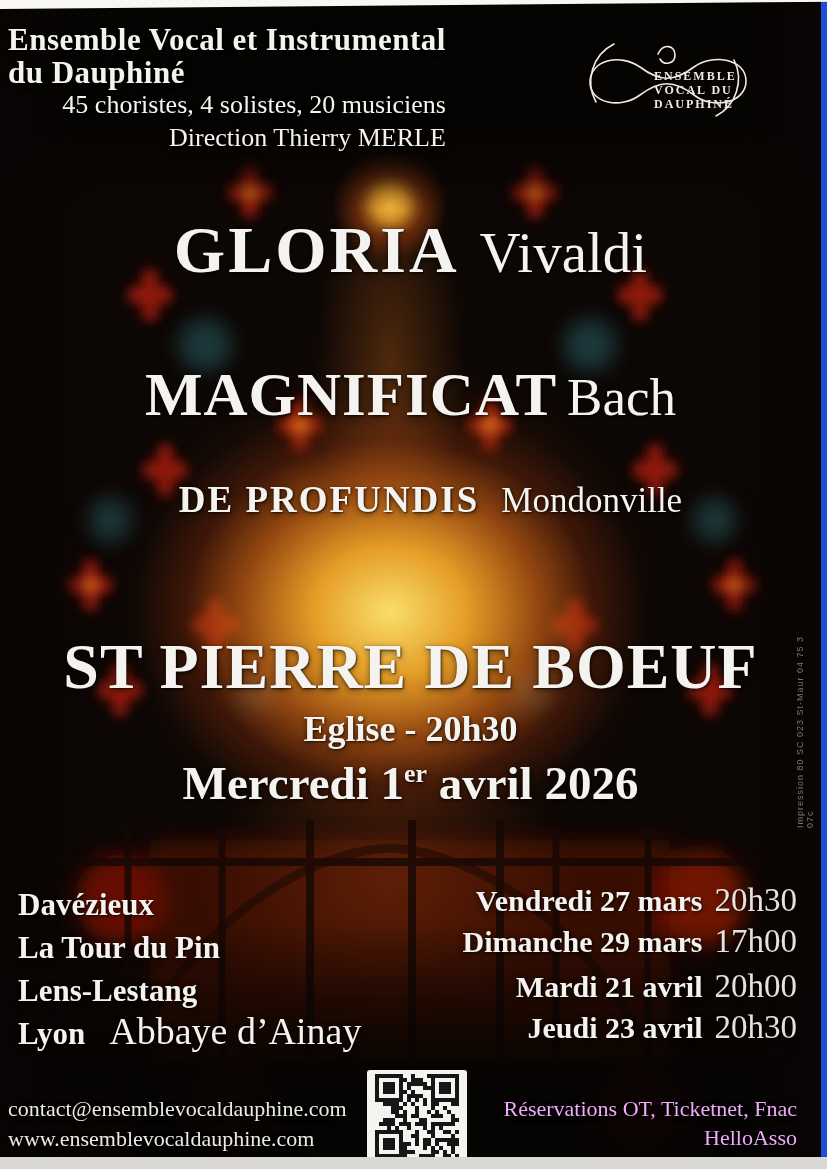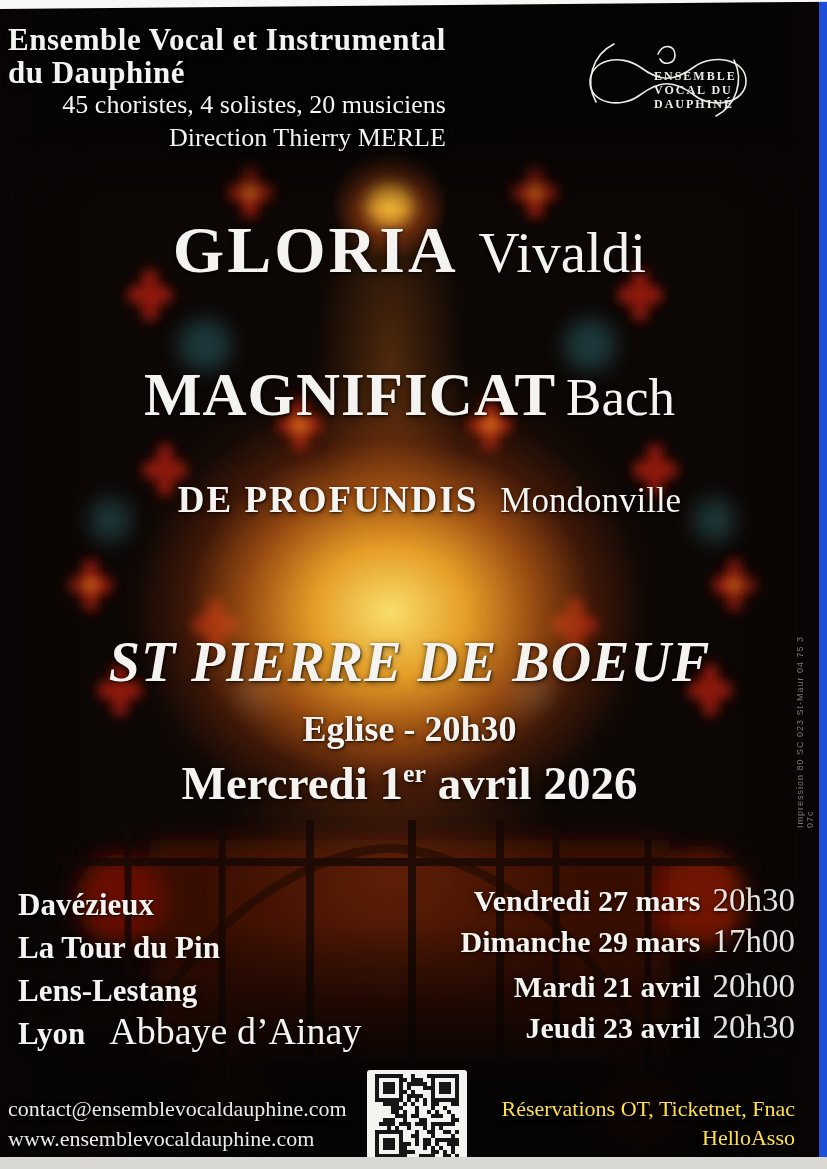--- a/index.html
+++ b/index.html
@@ -4,21 +4,21 @@
 <style>
   html,body{margin:0;padding:0;}
   body{
     width:827px;height:1169px;position:relative;overflow:hidden;
     background:#dedcd8;
     font-family:"Liberation Serif","DejaVu Serif",serif;
   }
   .poster{
     position:absolute;left:0;top:0;right:0;bottom:12px;
     background:#0d0705;
-    border-right:8px solid #1d4ed8;
+    border-right:6px solid #1d4ed8;
     overflow:hidden;
   }
   .layer{position:absolute;inset:0;pointer-events:none;}
   
   .glow{
     background:
       radial-gradient(ellipse 58px 55px at 390px 205px, rgba(248,188,58,.85), rgba(186,70,18,.45) 60%, rgba(0,0,0,0) 100%),
       radial-gradient(ellipse 75px 200px at 390px 360px, rgba(226,118,30,.30), rgba(0,0,0,0) 100%),
       radial-gradient(ellipse 255px 215px at 390px 612px, rgba(255,228,110,.97), rgba(252,176,44,.88) 30%, rgba(224,110,24,.58) 58%, rgba(150,48,14,.26) 80%, rgba(0,0,0,0) 100%),
       radial-gradient(ellipse 360px 340px at 390px 605px, rgba(206,92,22,.34), rgba(0,0,0,0) 75%),
@@ -39,31 +39,31 @@
   .center{left:0;width:100%;text-align:center;}
   .gloria{top:212px;}
   .gloria .work{font-size:66px;font-weight:bold;letter-spacing:3px;}
   .gloria .composer{font-size:57px;margin-left:20px;}
   .magnificat{top:360px;}
   .magnificat .work{font-size:61px;font-weight:bold;letter-spacing:1px;}
   .magnificat .composer{font-size:53px;margin-left:10px;}
   .profundis{top:478px;padding-left:20px;}
   .profundis .work{font-size:37px;font-weight:bold;letter-spacing:2px;}
   .profundis .composer{font-size:35px;margin-left:22px;}
-  .venue-main{top:630px;font-size:56px;font-weight:bold;letter-spacing:1px;font-style:italic;}
+  .venue-main{top:630px;font-size:64px;font-weight:bold;letter-spacing:1px;}
   .eglise{top:708px;font-size:36px;font-weight:bold;}
   .maindate{top:756px;font-size:47px;font-weight:bold;}
   .maindate sup{font-size:.55em;vertical-align:super;text-align:center;}
   .venues{left:18px;top:882px;line-height:40px;font-size:31px;font-weight:bold;}
   .venues .venue-detail{font-weight:normal;font-size:38px;margin-left:24px;}
   .dates{right:24px;top:880px;line-height:40px;font-size:30px;font-weight:bold;text-align:right;}
   .dates .gap{margin-top:4px;}
   .dates .time{font-weight:normal;font-size:33px;margin-left:12px;opacity:.93;}
   .contact{left:8px;top:1094px;font-size:22px;line-height:30px;color:#eceae5;}
-  .resa{right:24px;top:1094px;font-size:22px;line-height:29px;text-align:right;color:#fde047;}
+  .resa{right:24px;top:1094px;font-size:22px;line-height:29px;text-align:right;color:#f0abfc;}
   .qr{position:absolute;left:367px;top:1070px;}
   .credit{
     position:absolute;left:795px;top:618px;height:210px;
     writing-mode:vertical-rl;transform:rotate(180deg);
     font-family:"Liberation Sans","DejaVu Sans",sans-serif;
     font-size:9px;color:#7a7771;letter-spacing:1px;text-shadow:none;
   }
   .scan-top{
     position:absolute;left:-6px;top:-5px;width:845px;height:14px;
     background:#f8f7f4;transform:rotate(-0.5deg);transform-origin:left center;

